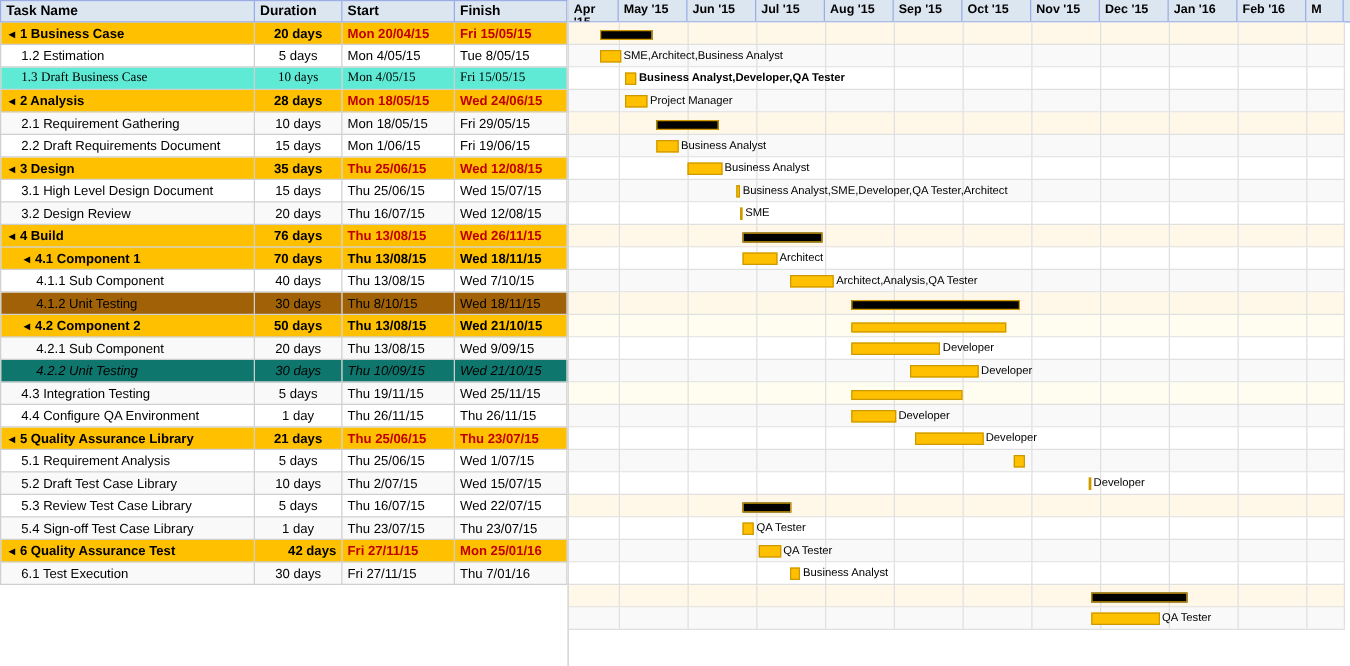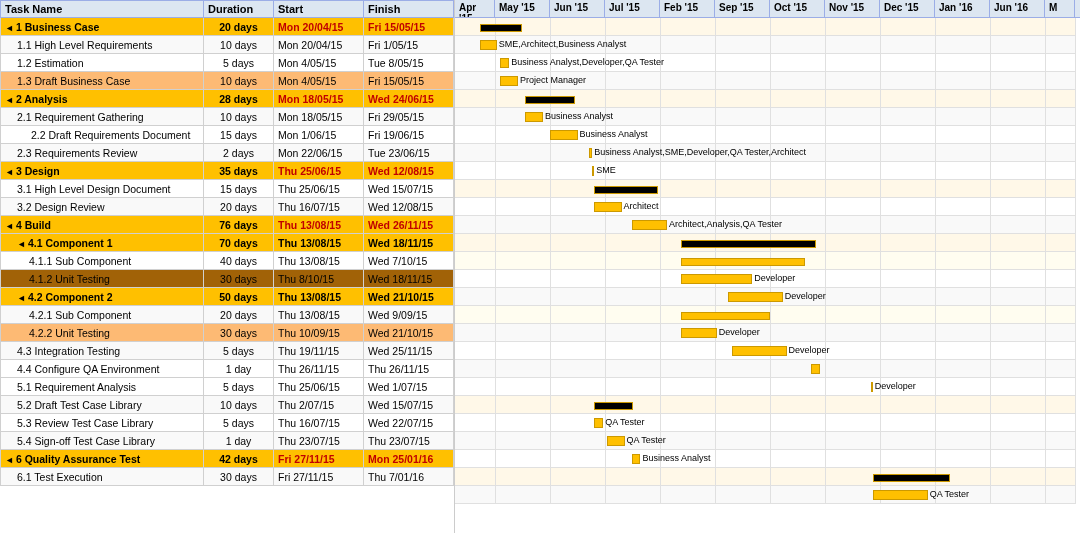--- a/index.html
+++ b/index.html
@@ -59,61 +59,49 @@
           <th class="finish-cell">Finish</th>
         </tr>
       </thead>
       <tbody id="task-tbody">
       <tr style="background: rgb(255, 192, 0); font-weight: bold;">
             <td style="padding-left: 4px;"><span style="font-size:9px;margin-right:2px;">◄</span>1 Business Case</td>
             <td style="text-align: center; font-weight: bold;">20 days</td>
             <td style="font-weight: bold; color: rgb(192, 0, 0);">Mon 20/04/15</td>
             <td style="font-weight: bold; color: rgb(192, 0, 0);">Fri 15/05/15</td>
           </tr>
-          <tr style="background: rgb(249, 249, 249);">
-            <td style="padding-left: 16px;">1.1 High Level Requirements</td>
-            <td style="text-align: center;">10 days</td>
-            <td>Mon 20/04/15</td>
-            <td>Fri 1/05/15</td>
-          </tr>
           <tr style="background: rgb(255, 255, 255);">
             <td style="padding-left: 16px;">1.2 Estimation</td>
             <td style="text-align: center;">5 days</td>
             <td>Mon 4/05/15</td>
             <td>Tue 8/05/15</td>
           </tr>
-          <tr style="background: #fdba74;">
+          <tr style="background: #5eead4; font-family: Liberation Serif, serif;">
             <td style="padding-left: 16px;">1.3 Draft Business Case</td>
             <td style="text-align: center;">10 days</td>
             <td>Mon 4/05/15</td>
             <td>Fri 15/05/15</td>
           </tr>
           <tr style="background: rgb(255, 192, 0); font-weight: bold;">
             <td style="padding-left: 4px;"><span style="font-size:9px;margin-right:2px;">◄</span>2 Analysis</td>
             <td style="text-align: center; font-weight: bold;">28 days</td>
             <td style="font-weight: bold; color: rgb(192, 0, 0);">Mon 18/05/15</td>
             <td style="font-weight: bold; color: rgb(192, 0, 0);">Wed 24/06/15</td>
           </tr>
           <tr style="background: rgb(249, 249, 249);">
             <td style="padding-left: 16px;">2.1 Requirement Gathering</td>
             <td style="text-align: center;">10 days</td>
             <td>Mon 18/05/15</td>
             <td>Fri 29/05/15</td>
           </tr>
           <tr style="background: rgb(255, 255, 255);">
-            <td style="padding-left: 30px;">2.2 Draft Requirements Document</td>
+            <td style="padding-left: 16px;">2.2 Draft Requirements Document</td>
             <td style="text-align: center;">15 days</td>
             <td>Mon 1/06/15</td>
             <td>Fri 19/06/15</td>
-          </tr>
-          <tr style="background: rgb(249, 249, 249);">
-            <td style="padding-left: 16px;">2.3 Requirements Review</td>
-            <td style="text-align: center;">2 days</td>
-            <td>Mon 22/06/15</td>
-            <td>Tue 23/06/15</td>
           </tr>
           <tr style="background: rgb(255, 192, 0); font-weight: bold;">
             <td style="padding-left: 4px;"><span style="font-size:9px;margin-right:2px;">◄</span>3 Design</td>
             <td style="text-align: center; font-weight: bold;">35 days</td>
             <td style="font-weight: bold; color: rgb(192, 0, 0);">Thu 25/06/15</td>
             <td style="font-weight: bold; color: rgb(192, 0, 0);">Wed 12/08/15</td>
           </tr>
           <tr style="background: rgb(255, 255, 255);">
             <td style="padding-left: 16px;">3.1 High Level Design Document</td>
             <td style="text-align: center;">15 days</td>
@@ -155,38 +143,44 @@
             <td style="text-align: center; font-weight: bold;">50 days</td>
             <td style="font-weight: bold;">Thu 13/08/15</td>
             <td style="font-weight: bold;">Wed 21/10/15</td>
           </tr>
           <tr style="background: rgb(249, 249, 249);">
             <td style="padding-left: 28px;">4.2.1 Sub Component</td>
             <td style="text-align: center;">20 days</td>
             <td>Thu 13/08/15</td>
             <td>Wed 9/09/15</td>
           </tr>
-          <tr style="background: #fdba74;">
+          <tr style="background: #0f766e; font-style: italic;">
             <td style="padding-left: 28px;">4.2.2 Unit Testing</td>
             <td style="text-align: center;">30 days</td>
             <td>Thu 10/09/15</td>
             <td>Wed 21/10/15</td>
           </tr>
           <tr style="background: rgb(249, 249, 249);">
             <td style="padding-left: 16px;">4.3 Integration Testing</td>
             <td style="text-align: center;">5 days</td>
             <td>Thu 19/11/15</td>
             <td>Wed 25/11/15</td>
           </tr>
           <tr style="background: rgb(255, 255, 255);">
             <td style="padding-left: 16px;">4.4 Configure QA Environment</td>
             <td style="text-align: center;">1 day</td>
             <td>Thu 26/11/15</td>
             <td>Thu 26/11/15</td>
           </tr>
+          <tr style="background: rgb(255, 192, 0); font-weight: bold;">
+            <td style="padding-left: 4px;"><span style="font-size:9px;margin-right:2px;">◄</span>5 Quality Assurance Library</td>
+            <td style="text-align: center; font-weight: bold;">21 days</td>
+            <td style="font-weight: bold; color: rgb(192, 0, 0);">Thu 25/06/15</td>
+            <td style="font-weight: bold; color: rgb(192, 0, 0);">Thu 23/07/15</td>
+          </tr>
           <tr style="background: rgb(255, 255, 255);">
             <td style="padding-left: 16px;">5.1 Requirement Analysis</td>
             <td style="text-align: center;">5 days</td>
             <td>Thu 25/06/15</td>
             <td>Wed 1/07/15</td>
           </tr>
           <tr style="background: rgb(249, 249, 249);">
             <td style="padding-left: 16px;">5.2 Draft Test Case Library</td>
             <td style="text-align: center;">10 days</td>
             <td>Thu 2/07/15</td>
@@ -199,47 +193,47 @@
             <td>Wed 22/07/15</td>
           </tr>
           <tr style="background: rgb(249, 249, 249);">
             <td style="padding-left: 16px;">5.4 Sign-off Test Case Library</td>
             <td style="text-align: center;">1 day</td>
             <td>Thu 23/07/15</td>
             <td>Thu 23/07/15</td>
           </tr>
           <tr style="background: rgb(255, 192, 0); font-weight: bold;">
             <td style="padding-left: 4px;"><span style="font-size:9px;margin-right:2px;">◄</span>6 Quality Assurance Test</td>
-            <td style="text-align: center; font-weight: bold;">42 days</td>
+            <td style="text-align: right; font-weight: bold;">42 days</td>
             <td style="font-weight: bold; color: rgb(192, 0, 0);">Fri 27/11/15</td>
             <td style="font-weight: bold; color: rgb(192, 0, 0);">Mon 25/01/16</td>
           </tr>
           <tr style="background: rgb(249, 249, 249);">
             <td style="padding-left: 16px;">6.1 Test Execution</td>
             <td style="text-align: center;">30 days</td>
             <td>Fri 27/11/15</td>
             <td>Thu 7/01/16</td>
           </tr>
         </tbody>
     </table>
   </div>
 
   <div class="gantt-container">
     <div class="gantt-header" id="gantt-header">
         <div class="gantt-month" style="width: 40px; min-width: 40px;">Apr '15</div>
         <div class="gantt-month" style="width: 55px; min-width: 55px;">May '15</div>
         <div class="gantt-month" style="width: 55px; min-width: 55px;">Jun '15</div>
         <div class="gantt-month" style="width: 55px; min-width: 55px;">Jul '15</div>
-        <div class="gantt-month" style="width: 55px; min-width: 55px;">Feb '15</div>
+        <div class="gantt-month" style="width: 55px; min-width: 55px;">Aug '15</div>
         <div class="gantt-month" style="width: 55px; min-width: 55px;">Sep '15</div>
         <div class="gantt-month" style="width: 55px; min-width: 55px;">Oct '15</div>
         <div class="gantt-month" style="width: 55px; min-width: 55px;">Nov '15</div>
         <div class="gantt-month" style="width: 55px; min-width: 55px;">Dec '15</div>
         <div class="gantt-month" style="width: 55px; min-width: 55px;">Jan '16</div>
-        <div class="gantt-month" style="width: 55px; min-width: 55px;">Jun '16</div>
+        <div class="gantt-month" style="width: 55px; min-width: 55px;">Feb '16</div>
         <div class="gantt-month" style="width: 30px; min-width: 30px;">M</div>
       </div>
     <div class="gantt-body" id="gantt-body" style="position: relative; width: 620px;">
         <div style="height: 18px; border-bottom: 1px solid rgb(224, 224, 224); position: relative; width: 620px; background: rgb(255, 248, 232);">
           <div style="position: absolute; top: 0px; left: 40px; width: 1px; height: 18px; background: rgb(224, 224, 224); pointer-events: none;"></div>
           <div style="position: absolute; top: 0px; left: 95px; width: 1px; height: 18px; background: rgb(224, 224, 224); pointer-events: none;"></div>
           <div style="position: absolute; top: 0px; left: 150px; width: 1px; height: 18px; background: rgb(224, 224, 224); pointer-events: none;"></div>
           <div style="position: absolute; top: 0px; left: 205px; width: 1px; height: 18px; background: rgb(224, 224, 224); pointer-events: none;"></div>
           <div style="position: absolute; top: 0px; left: 260px; width: 1px; height: 18px; background: rgb(224, 224, 224); pointer-events: none;"></div>
           <div style="position: absolute; top: 0px; left: 315px; width: 1px; height: 18px; background: rgb(224, 224, 224); pointer-events: none;"></div>
@@ -260,21 +254,21 @@
           <div style="position: absolute; top: 0px; left: 315px; width: 1px; height: 18px; background: rgb(224, 224, 224); pointer-events: none;"></div>
           <div style="position: absolute; top: 0px; left: 370px; width: 1px; height: 18px; background: rgb(224, 224, 224); pointer-events: none;"></div>
           <div style="position: absolute; top: 0px; left: 425px; width: 1px; height: 18px; background: rgb(224, 224, 224); pointer-events: none;"></div>
           <div style="position: absolute; top: 0px; left: 480px; width: 1px; height: 18px; background: rgb(224, 224, 224); pointer-events: none;"></div>
           <div style="position: absolute; top: 0px; left: 535px; width: 1px; height: 18px; background: rgb(224, 224, 224); pointer-events: none;"></div>
           <div style="position: absolute; top: 0px; left: 590px; width: 1px; height: 18px; background: rgb(224, 224, 224); pointer-events: none;"></div>
           <div style="position: absolute; top: 0px; left: 620px; width: 1px; height: 18px; background: rgb(224, 224, 224); pointer-events: none;"></div>
           <div style="position: absolute; left: 25.3333px; width: 16.4409px; background: rgb(255, 192, 0); border: 1px solid rgb(204, 153, 0); top: 4px; height: 10px;"></div>
           <div style="position: absolute; left: 43.7742px; top: 3px; font-size: 9px; color: rgb(0, 0, 0); white-space: nowrap;">SME,Architect,Business Analyst</div>
         </div>
-        <div style="height: 18px; border-bottom: 1px solid rgb(224, 224, 224); position: relative; width: 620px; background: rgb(255, 255, 255);">
+        <div style="height: 18px; border-bottom: 1px solid rgb(224, 224, 224); position: relative; width: 620px; background: rgb(255, 255, 255); font-weight: bold;">
           <div style="position: absolute; top: 0px; left: 40px; width: 1px; height: 18px; background: rgb(224, 224, 224); pointer-events: none;"></div>
           <div style="position: absolute; top: 0px; left: 95px; width: 1px; height: 18px; background: rgb(224, 224, 224); pointer-events: none;"></div>
           <div style="position: absolute; top: 0px; left: 150px; width: 1px; height: 18px; background: rgb(224, 224, 224); pointer-events: none;"></div>
           <div style="position: absolute; top: 0px; left: 205px; width: 1px; height: 18px; background: rgb(224, 224, 224); pointer-events: none;"></div>
           <div style="position: absolute; top: 0px; left: 260px; width: 1px; height: 18px; background: rgb(224, 224, 224); pointer-events: none;"></div>
           <div style="position: absolute; top: 0px; left: 315px; width: 1px; height: 18px; background: rgb(224, 224, 224); pointer-events: none;"></div>
           <div style="position: absolute; top: 0px; left: 370px; width: 1px; height: 18px; background: rgb(224, 224, 224); pointer-events: none;"></div>
           <div style="position: absolute; top: 0px; left: 425px; width: 1px; height: 18px; background: rgb(224, 224, 224); pointer-events: none;"></div>
           <div style="position: absolute; top: 0px; left: 480px; width: 1px; height: 18px; background: rgb(224, 224, 224); pointer-events: none;"></div>
           <div style="position: absolute; top: 0px; left: 535px; width: 1px; height: 18px; background: rgb(224, 224, 224); pointer-events: none;"></div>

